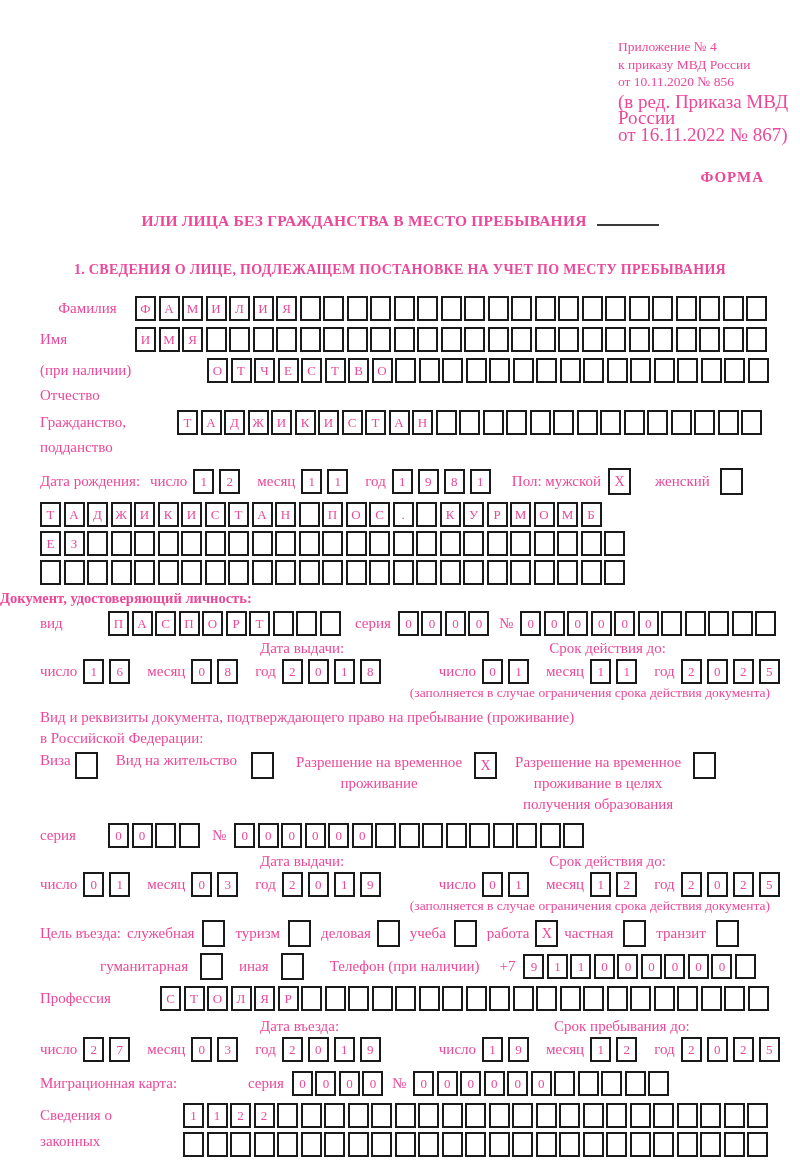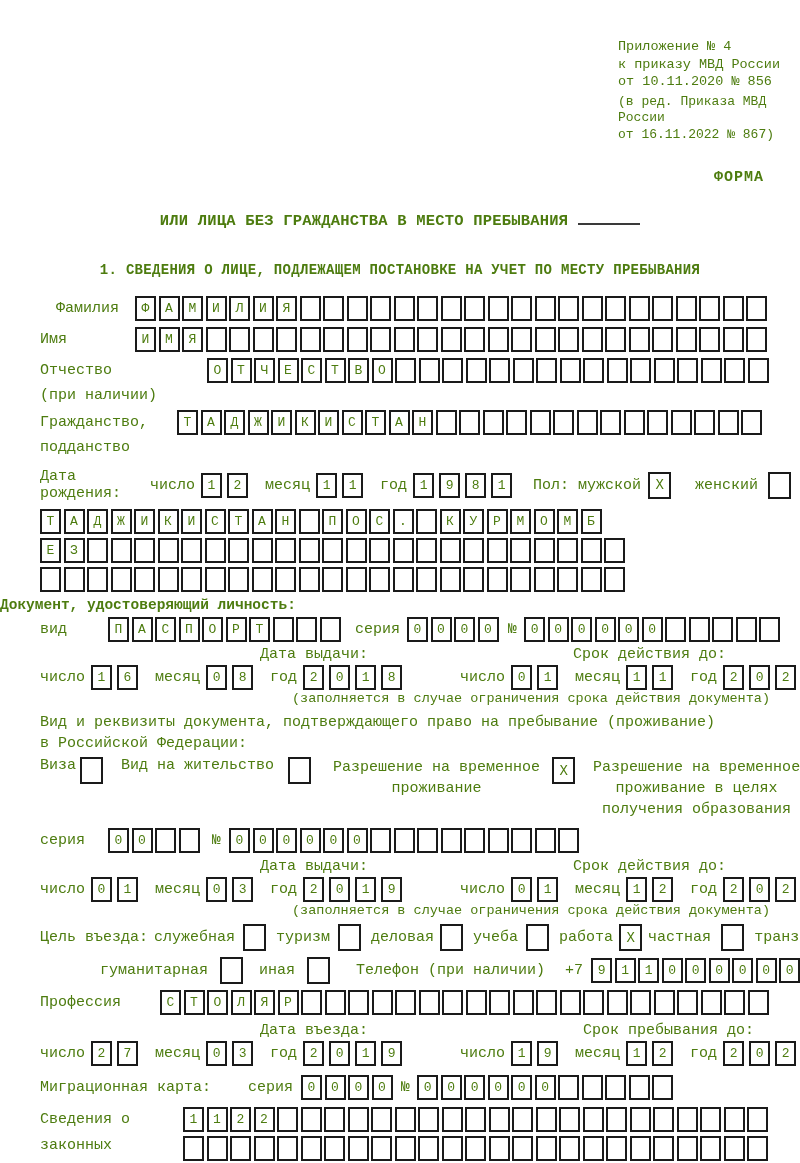--- a/index.html
+++ b/index.html
@@ -1,19 +1,19 @@
 <!DOCTYPE html>
 <html><head>
 <meta charset="utf-8">
 <style>
   html,body{margin:0;padding:0;background:#fff;}
-  .page{position:relative;width:800px;height:1163px;background:#fff;color:#4d7c0f;
-        font-family:Liberation Mono, monospace;font-size:15px;overflow:hidden;}
+  .page{position:relative;width:800px;height:1163px;background:#fff;color:#ec4899;
+        font-family:Liberation Serif, serif;font-size:15px;overflow:hidden;}
   .annex{margin:38px 0 0 618px;font-size:13.5px;line-height:17.5px;}
-  .annex-note{margin:3px 0 0 618px;font-size:13px;line-height:16.5px;}
+  .annex-note{margin:3px 0 0 618px;font-size:19px;line-height:16.5px;}
   .forma{margin:26px 36px 0 0;text-align:right;font-weight:bold;font-size:15px;letter-spacing:1px;}
   .title{margin-top:22px;text-align:center;font-weight:bold;font-size:15.5px;line-height:26px;letter-spacing:.2px;}
   .titleline{display:inline-block;width:62px;height:.65em;border-bottom:2.5px solid #3a3a3a;margin-left:10px;}
   .sect{margin-top:28px;text-align:center;font-weight:bold;font-size:14px;letter-spacing:.3px;}
   .form{margin-top:18px;}
   .row{display:flex;align-items:center;margin:0 0 5px 40px;}
   .row.top{align-items:flex-start;}
   .lbl{flex:none;}
   .lblcol{flex:none;line-height:25px;}
   .cells{display:flex;flex:none;}
@@ -118,22 +118,22 @@
           <span class="cell"></span>
           <span class="cell"></span>
           <span class="cell"></span>
           <span class="cell"></span>
           <span class="cell"></span>
         </span>
     </div>
 
     <div class="row top" style="margin-bottom:2px;">
       <span class="lblcol" style="width:167px;">
+        <div>(при наличии)</div>
         <div>Отчество</div>
-        <div>(при наличии)</div>
       </span>
       <span class="cells">
           <span class="cell">О</span>
           <span class="cell">Т</span>
           <span class="cell">Ч</span>
           <span class="cell">Е</span>
           <span class="cell">С</span>
           <span class="cell">Т</span>
           <span class="cell">В</span>
           <span class="cell">О</span>

